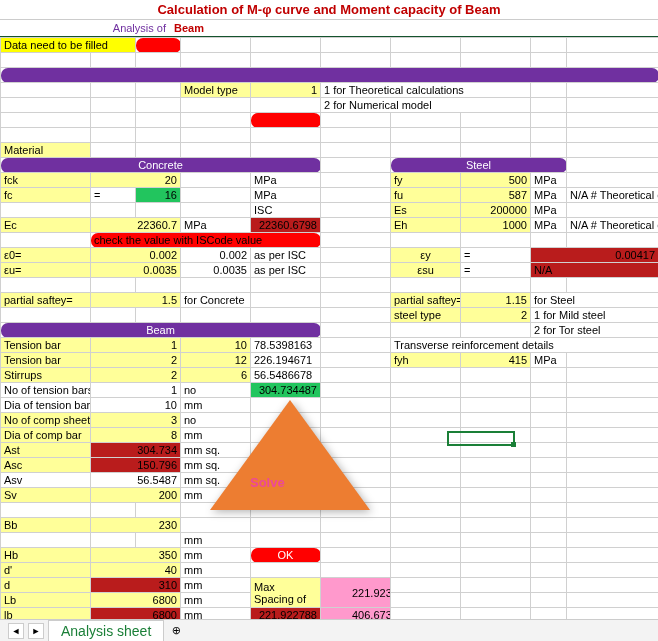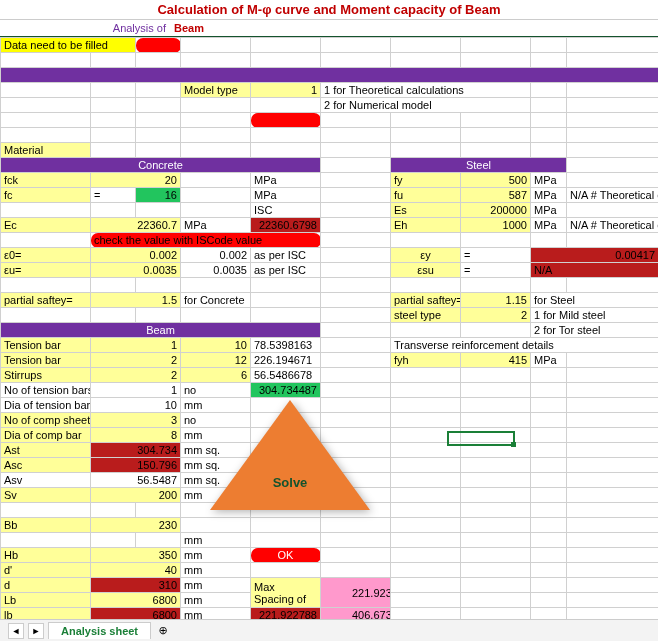--- a/index.html
+++ b/index.html
@@ -46,21 +46,21 @@
     border: 1px solid #d0d0d0;
     padding: 1px 3px;
     height: 15px;
     vertical-align: middle;
     overflow: hidden;
     white-space: nowrap;
     text-overflow: clip;
   }
   .yellow { background: #ffff00; }
   .lightyellow { background: #ffff99; }
-  .purple { background: #7030a0; color: #fff; }
+  .purple { background: #7030a0; color: #fff; border-radius: 7px; }
   .red { background: #ff0000; color: #fff; border-radius: 7px; }
   .green { background: #b91c1c; }
   .brightgreen { background: #22c55e; }
   .pink { background: #ff99cc; padding-left: 31px; }
   .section-header { text-align: center; font-weight: normal; }
   .num { text-align: right; }
   .center { text-align: center; }
   .solve-triangle {
     position: absolute;
     left: 210px;
@@ -71,23 +71,23 @@
     border-right: 80px solid transparent;
     border-bottom: 110px solid #ed7d31;
     filter: drop-shadow(2px 2px 4px rgba(0,0,0,0.3));
     z-index: 10;
   }
   .solve-text {
     position: absolute;
     left: 250px;
     top: 475px;
     width: 80px;
-    text-align: center;
+    text-align: left;
     font-weight: bold;
-    color: #14532d;
+    color: #ec4899;
     z-index: 11;
     font-size: 13px;
   }
   .selected-cell {
     position: absolute;
     left: 447px;
     top: 431px;
     width: 68px;
     height: 15px;
     border: 2px solid #1a7f37;
@@ -125,22 +125,22 @@
     align-items: center;
     justify-content: center;
     cursor: pointer;
   }
   .tab {
     padding: 2px 12px;
     background: #fff;
     border: 1px solid #ccc;
     border-bottom: none;
     color: #1a7f37;
-    font-weight: bold;
-    font-size: 11px;
+    font-weight: normal;
+    font-size: 14px;
     cursor: pointer;
   }
   .tab-add {
     width: 16px;
     height: 16px;
     display: flex;
     align-items: center;
     justify-content: center;
     cursor: pointer;
   }

